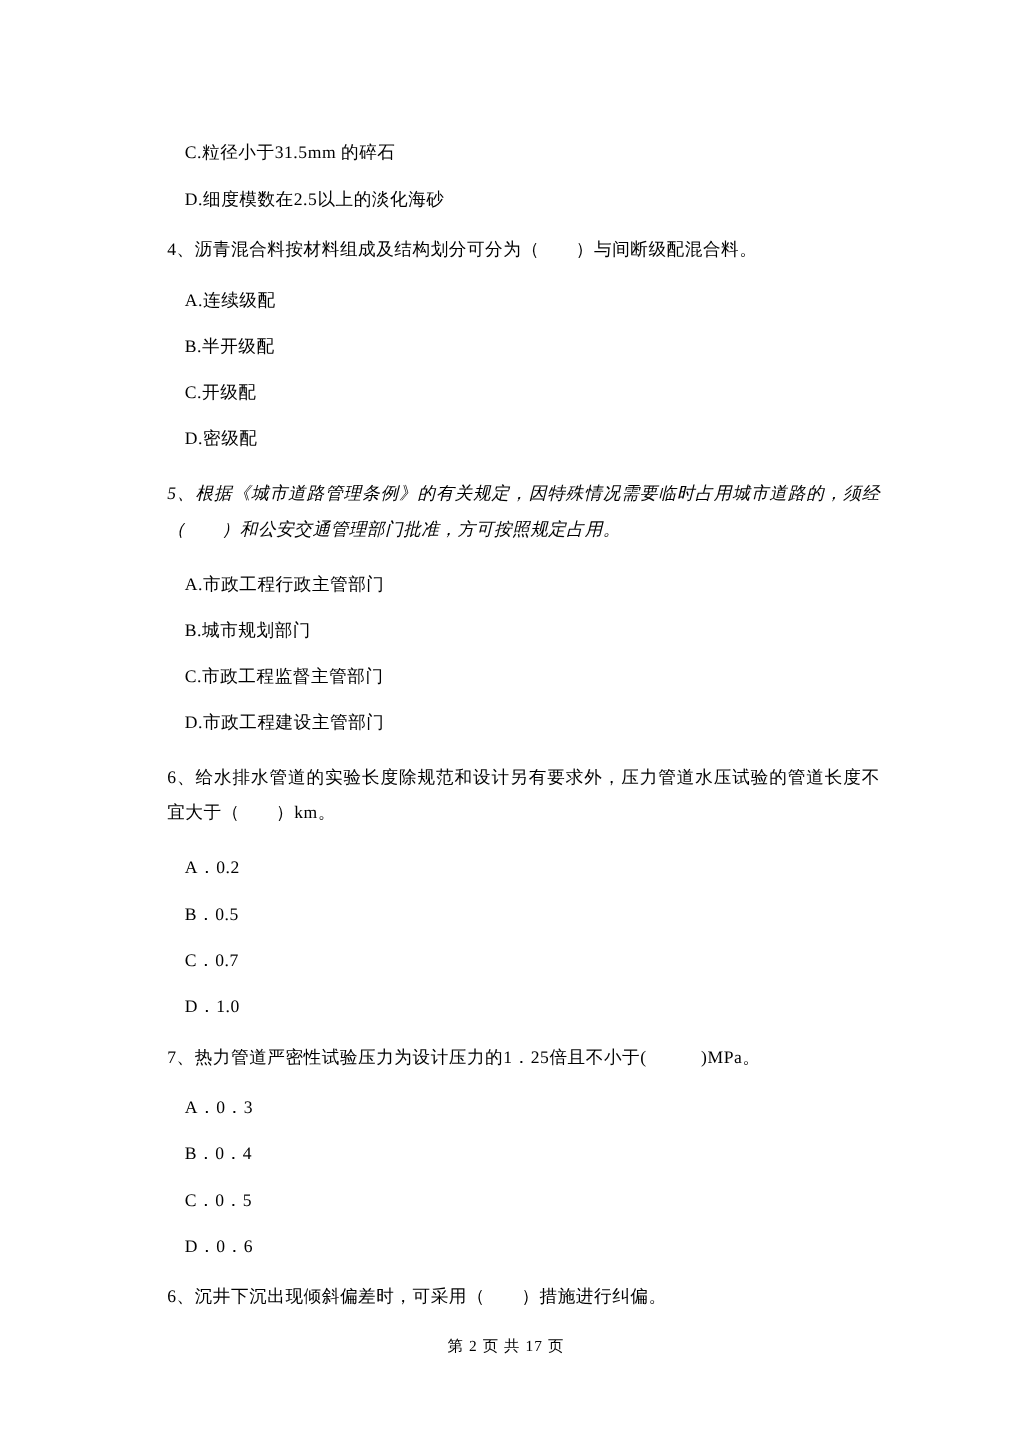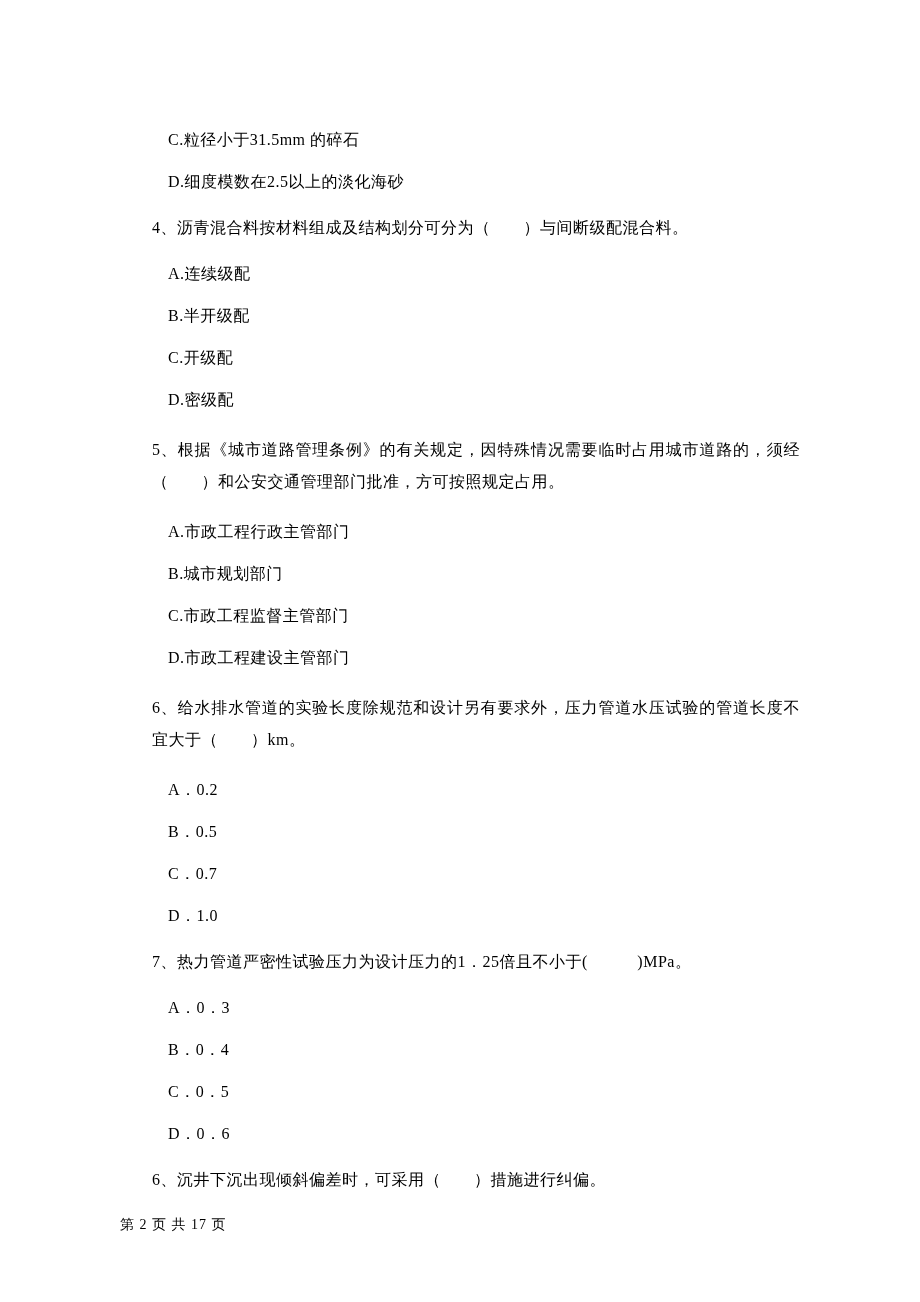--- a/index.html
+++ b/index.html
@@ -23,26 +23,27 @@
     }
     .question {
       margin-top: 22px;
       margin-bottom: 22px;
       text-align: justify;
       letter-spacing: 0.5px;
       margin-left: 32px;
     }
     .q5 {
       line-height: 2.0;
+      font-style: italic;
     }
     .q6 {
       line-height: 2.0;
     }
     .footer {
-      text-align: left;
+      text-align: center;
       font-size: 14px;
       margin-top: 8px;
       letter-spacing: 1px;
       font-family: Liberation Serif, serif;
     }
   </style>
 </head>
 <body>
 
 <div class="page">

